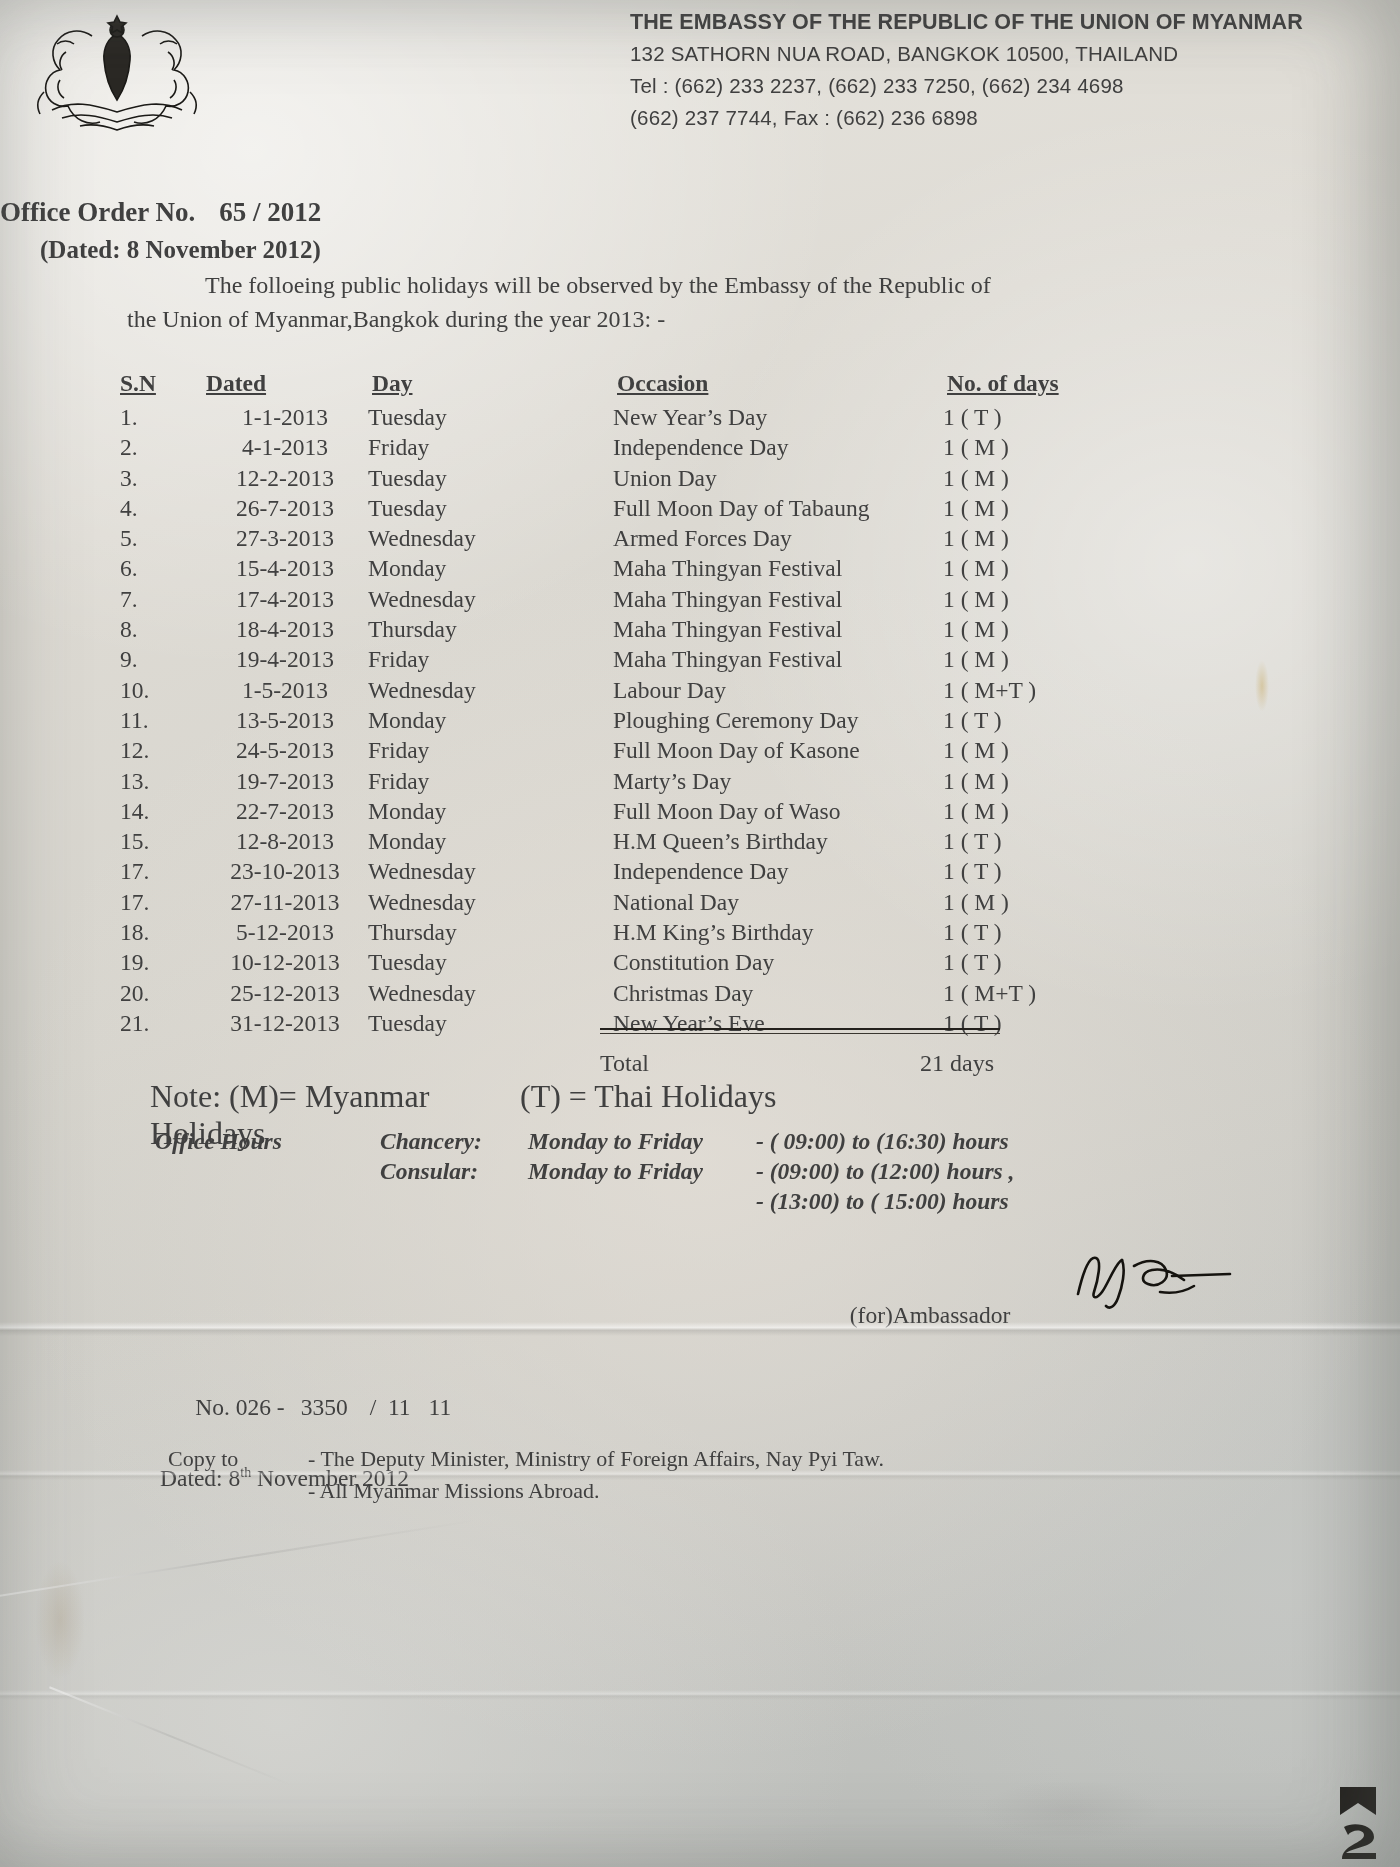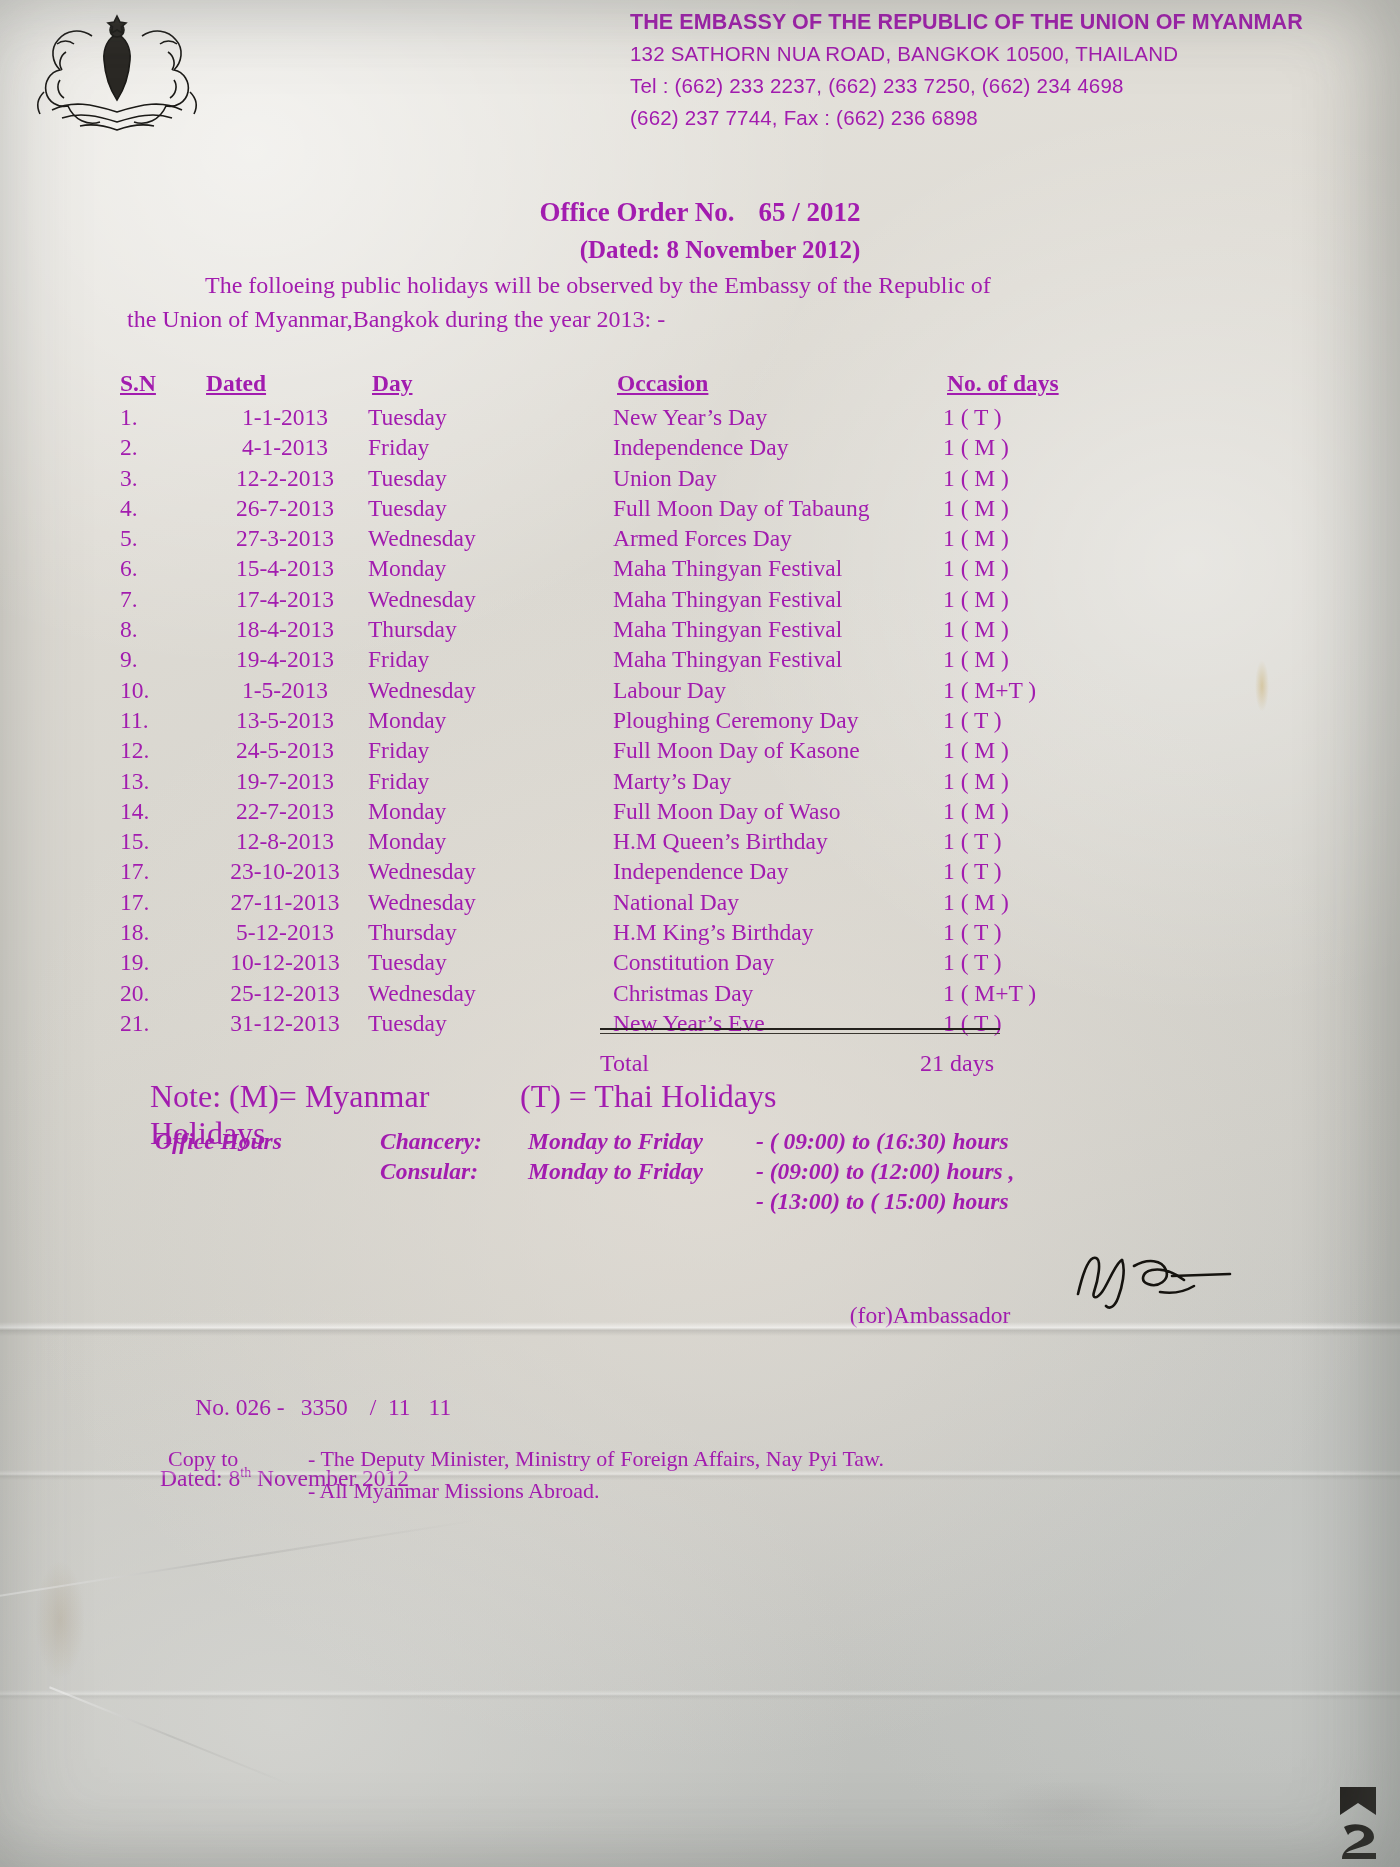--- a/index.html
+++ b/index.html
@@ -7,21 +7,21 @@
     padding: 0;
     background: #7d7f7a;
   }
   #page {
     position: relative;
     width: 1400px;
     height: 1867px;
     overflow: hidden;
     background: #cfcdc6;
     font-family: "Liberation Serif", serif;
-    color: #a21caf;
+    color: #404040;
   }
   
   .paper {
     position: absolute;
     inset: 0;
     background:
       radial-gradient(ellipse 60% 40% at 18% 8%, rgba(255,255,255,0.55), rgba(255,255,255,0) 70%),
       radial-gradient(ellipse 50% 35% at 85% 30%, rgba(255,255,255,0.40), rgba(255,255,255,0) 70%),
       radial-gradient(ellipse 70% 45% at 50% 62%, rgba(232,226,218,0.65), rgba(232,226,218,0) 72%),
       radial-gradient(ellipse 55% 30% at 20% 92%, rgba(214,214,210,0.8), rgba(214,214,210,0) 75%),
@@ -101,21 +101,20 @@
     font-family: "Liberation Sans", sans-serif;
     font-size: 20.5px;
     margin-top: 8px;
     white-space: nowrap;
   }
 
   
   .title-block {
     position: absolute;
     top: 197px; left: 0; right: 0;
-    text-align: center;
   }
   .order-no {
     font-size: 27px;
     font-weight: bold;
   }
   .order-no .num { margin-left: 24px; }
   .order-date {
     font-size: 25px;
     font-weight: bold;
     margin-top: 8px;

